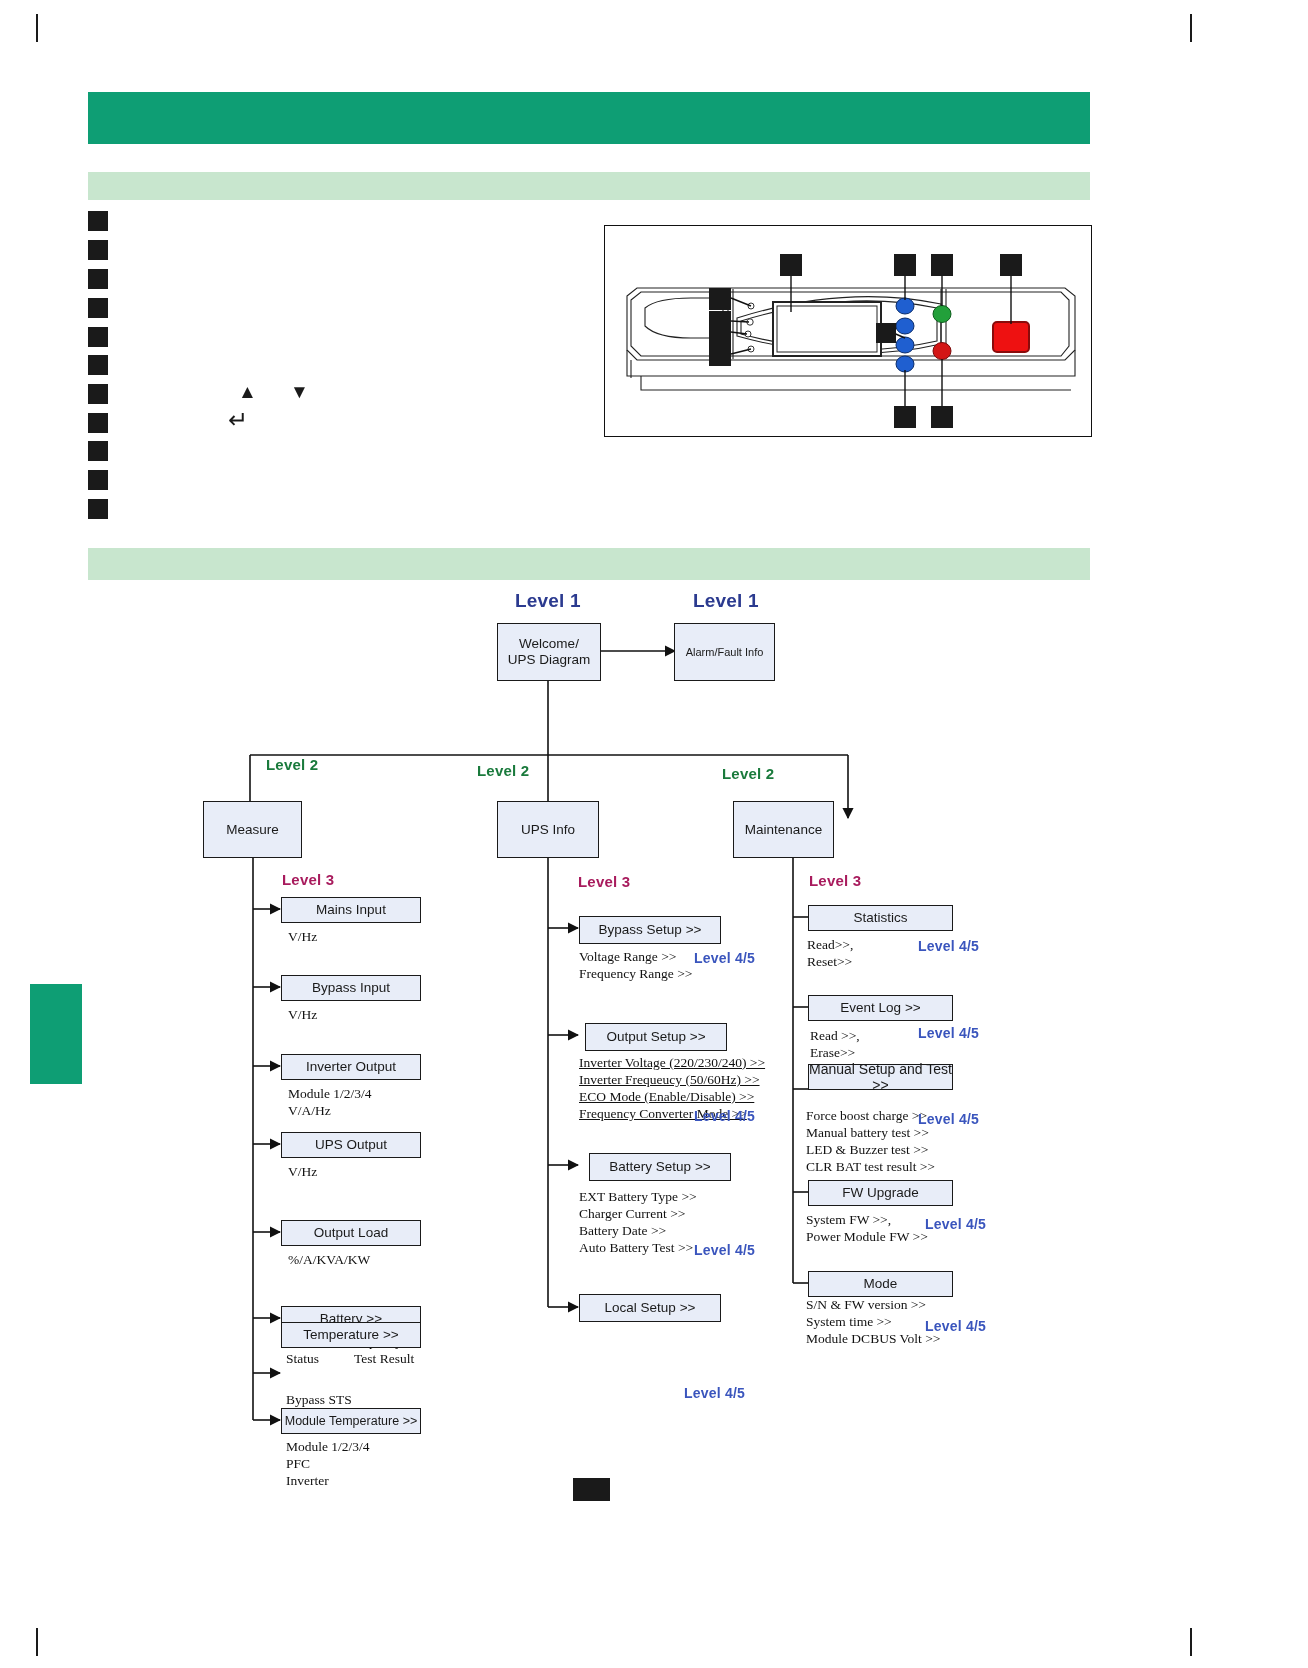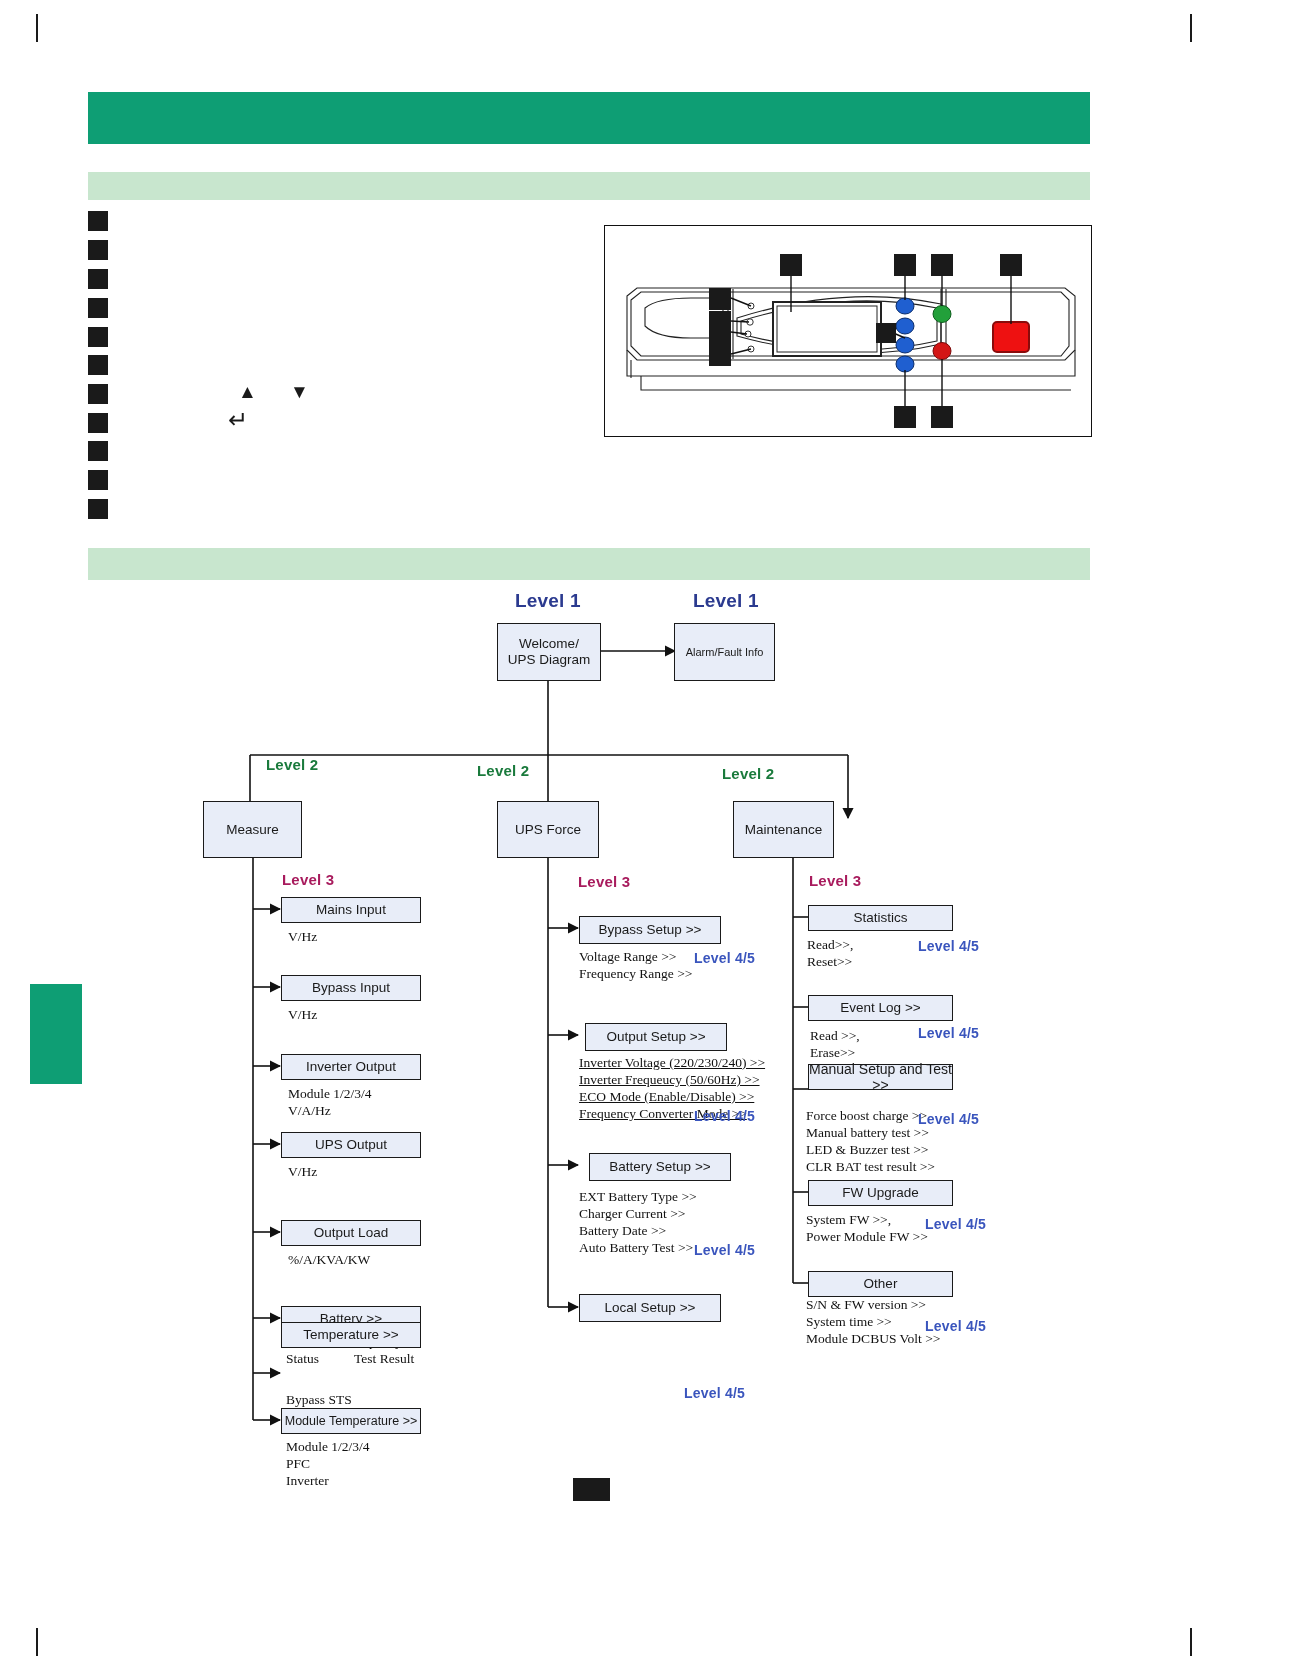--- a/index.html
+++ b/index.html
@@ -225,21 +225,21 @@
     <div class="lbl l1" style="left:693px;top:10px;">Level 1</div>
     <div class="node" style="left:497px;top:43px;width:102px;height:56px;">Welcome/
 UPS Diagram</div>
     <div class="node" style="left:674px;top:43px;width:99px;height:56px;font-size:11px;">Alarm/Fault Info</div>
 
     <div class="lbl l2" style="left:266px;top:176px;">Level  2</div>
     <div class="lbl l2" style="left:477px;top:182px;">Level  2</div>
     <div class="lbl l2" style="left:722px;top:185px;">Level  2</div>
 
     <div class="node" style="left:203px;top:221px;width:97px;height:55px;">Measure</div>
-    <div class="node" style="left:497px;top:221px;width:100px;height:55px;">UPS Force</div>
+    <div class="node" style="left:497px;top:221px;width:100px;height:55px;">UPS Info</div>
     <div class="node" style="left:733px;top:221px;width:99px;height:55px;">Maintenance</div>
 
     <div class="lbl l3" style="left:282px;top:291px;">Level 3</div>
     <div class="lbl l3" style="left:578px;top:293px;">Level 3</div>
     <div class="lbl l3" style="left:809px;top:292px;">Level 3</div>
 
     <div class="node" style="left:281px;top:317px;width:138px;height:24px;">Mains Input</div>
     <div class="sub" style="left:288px;top:348px;">V/Hz</div>
 
     <div class="node" style="left:281px;top:395px;width:138px;height:24px;">Bypass Input</div>
@@ -306,20 +306,20 @@
 Manual battery test &gt;&gt;
 LED &amp; Buzzer test &gt;&gt;
 CLR BAT test result  &gt;&gt;</div>
     <div class="lbl l45" style="left:918px;top:531px;">Level 4/5</div>
 
     <div class="node" style="left:808px;top:600px;width:143px;height:24px;">FW Upgrade</div>
     <div class="sub" style="left:806px;top:631px;">System FW &gt;&gt;,
 Power Module FW &gt;&gt;</div>
     <div class="lbl l45" style="left:925px;top:636px;">Level 4/5</div>
 
-    <div class="node" style="left:808px;top:691px;width:143px;height:24px;">Other</div>
+    <div class="node" style="left:808px;top:691px;width:143px;height:24px;">Mode</div>
     <div class="sub" style="left:806px;top:716px;">S/N &amp; FW version &gt;&gt;
 System time &gt;&gt;
 Module DCBUS Volt  &gt;&gt;</div>
     <div class="lbl l45" style="left:925px;top:738px;">Level 4/5</div>
 
   </div>
 </div>
 
 </body></html>

